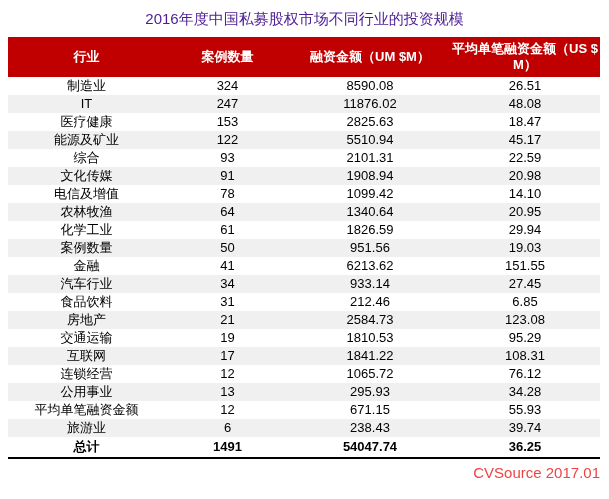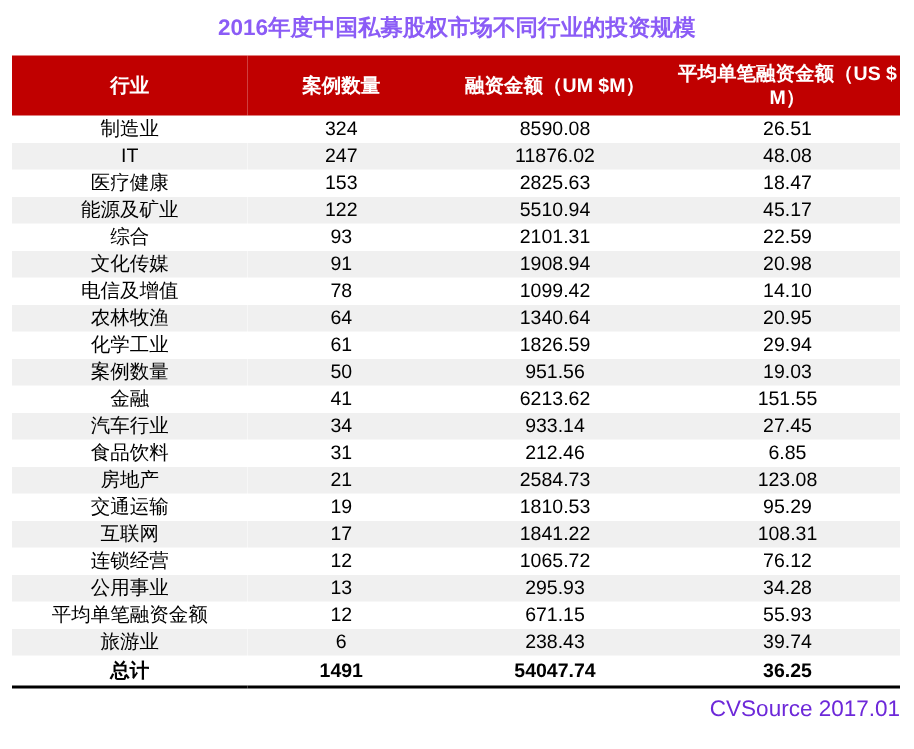--- a/index.html
+++ b/index.html
@@ -12,22 +12,22 @@
     position: relative;
     width: 609px;
     height: 499px;
     overflow: hidden;
     background: #ffffff;
   }
   .title {
     padding-top: 9px;
     text-align: center;
     font-size: 15px;
-    font-weight: bold;
-    color: #8b5cf6;
+    font-weight: normal;
+    color: #4c1d95;
     line-height: 20px;
   }
   table.industry {
     border-collapse: collapse;
     table-layout: fixed;
     margin: 8px 0 0 8px;
     width: 592px;
   }
   table.industry col.c1 { width: 157px; }
   table.industry col.c2 { width: 125px; }
@@ -59,21 +59,21 @@
   table.industry tr.total td {
     font-weight: bold;
     height: 20px;
     border-bottom: 2px solid #000000;
   }
   .source {
     margin-top: 5px;
     padding-right: 9px;
     text-align: right;
     font-size: 15px;
-    color: #6d28d9;
+    color: #ef4444;
   }
 </style>
 </head>
 <body>
 
 <div class="page">
   <div class="title">2016年度中国私募股权市场不同行业的投资规模</div>
 
   <table class="industry">
     <colgroup>

